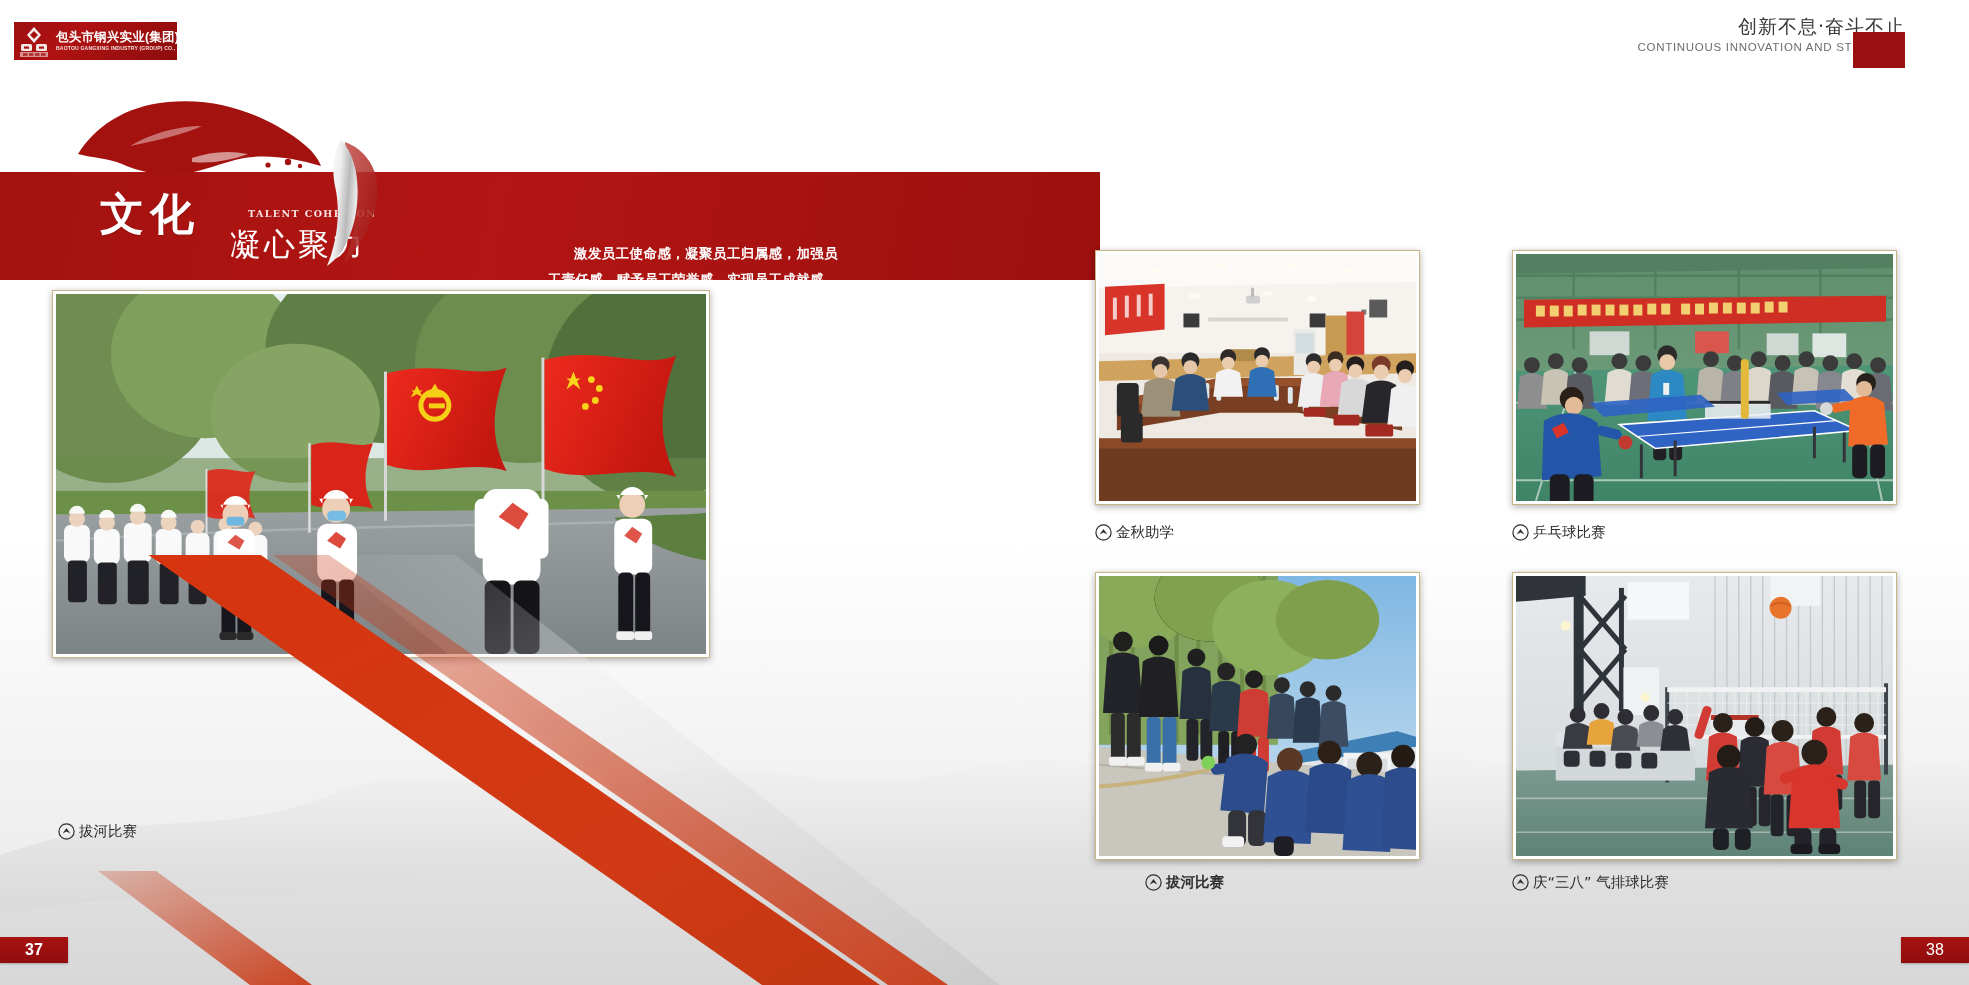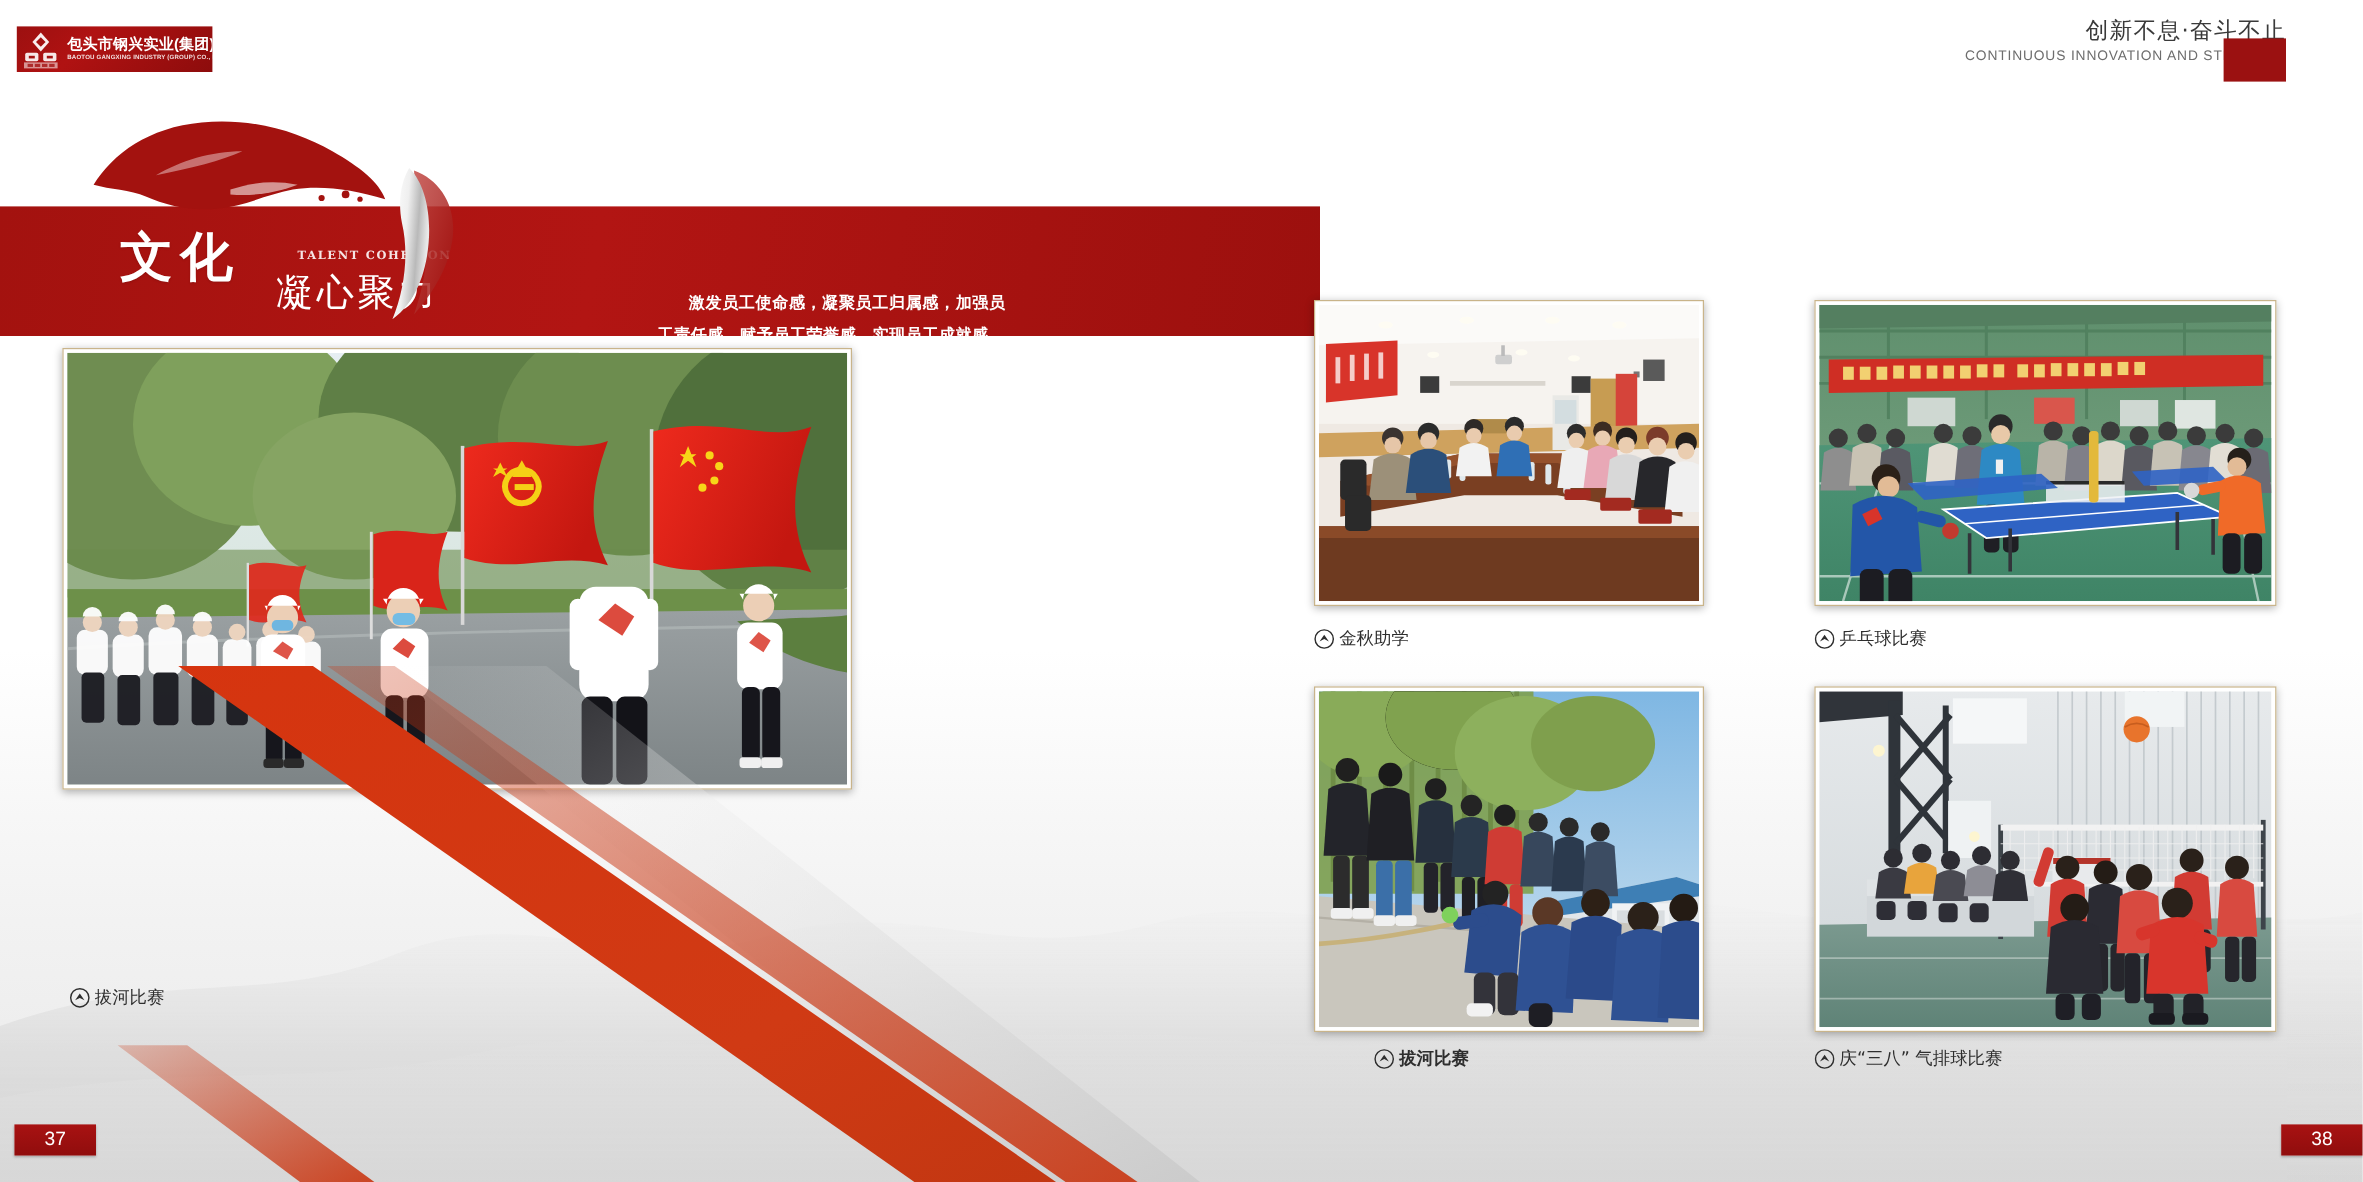--- a/index.html
+++ b/index.html
@@ -123,21 +123,21 @@
   
   .pagenum{
     position:absolute; bottom:22px;
     width:68px; height:26px;
     background:linear-gradient(180deg,#a81212 0%,#900d0d 100%);
     color:#fff; font-size:16px;
     display:flex; align-items:center; justify-content:center;
     font-family:"Liberation Sans", sans-serif;
     box-shadow:0 1px 2px rgba(0,0,0,.25);
   }
-  #page-left { left:12px; }
+  #page-left { left:0px;font-weight:bold; }
   #page-right{ right:0px; }
 </style>
 </head>
 <body>
 
 <div class="page">
 
   <svg class="mountain-wash" viewBox="0 0 1969 430" preserveAspectRatio="none">
     <defs>
       <linearGradient id="mg" x1="0" y1="0" x2="0" y2="1">

